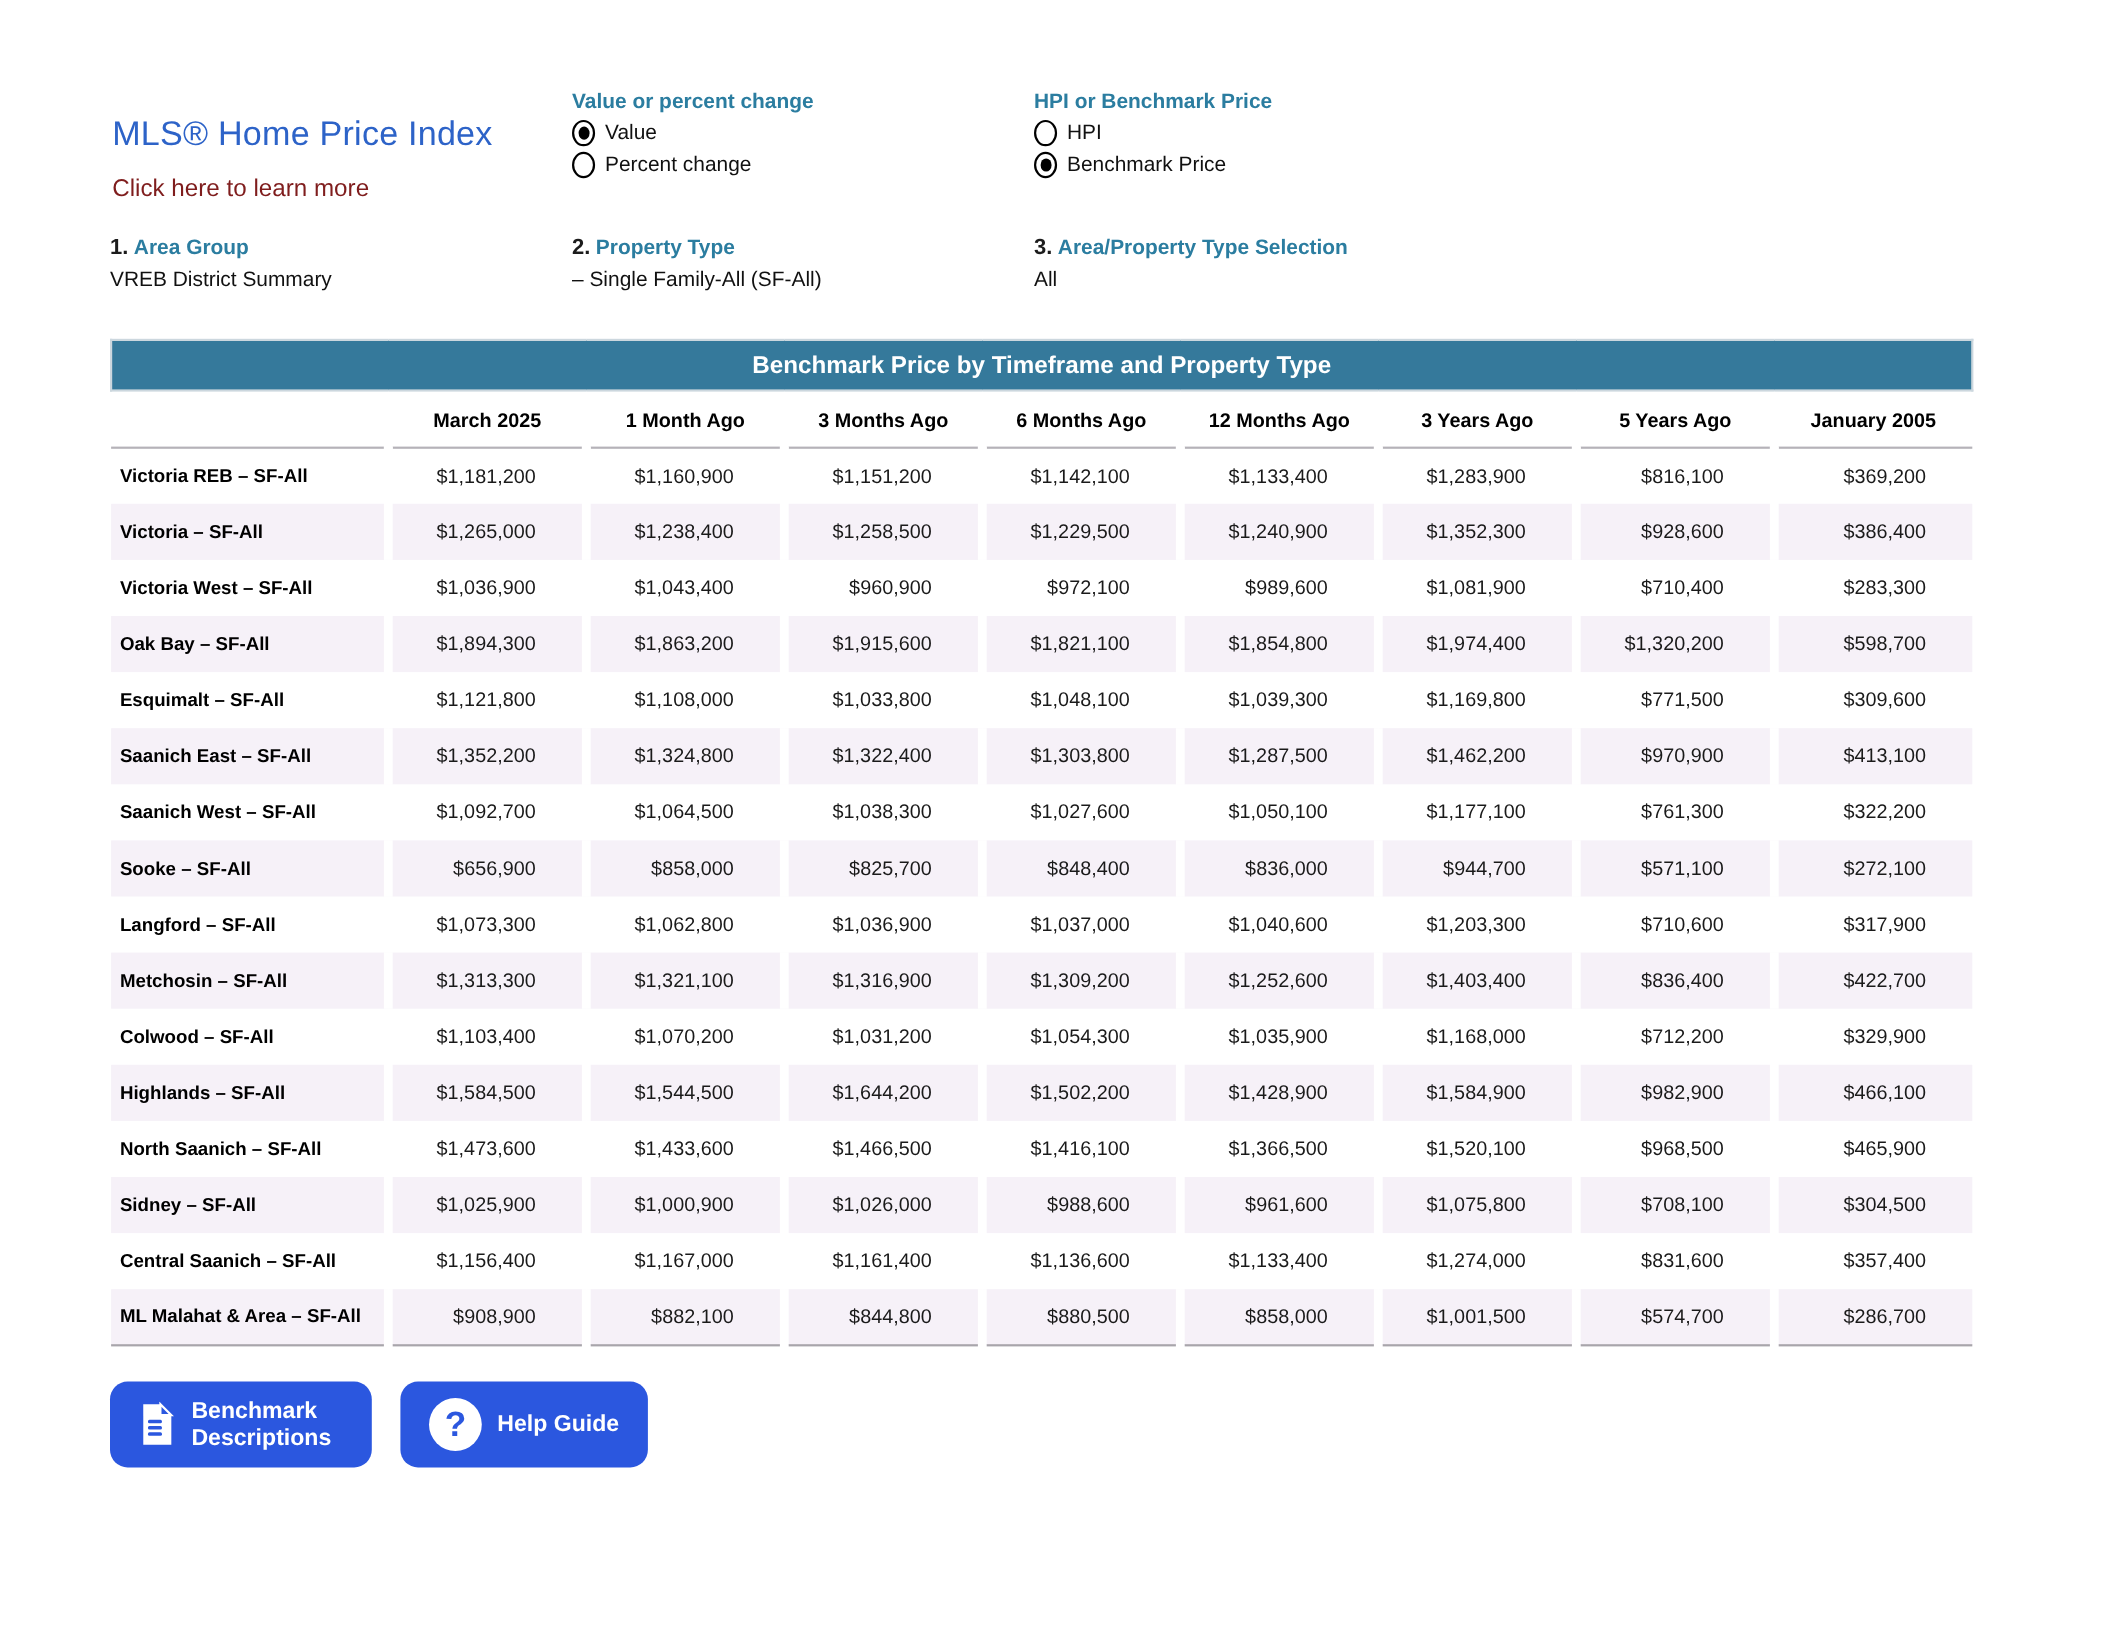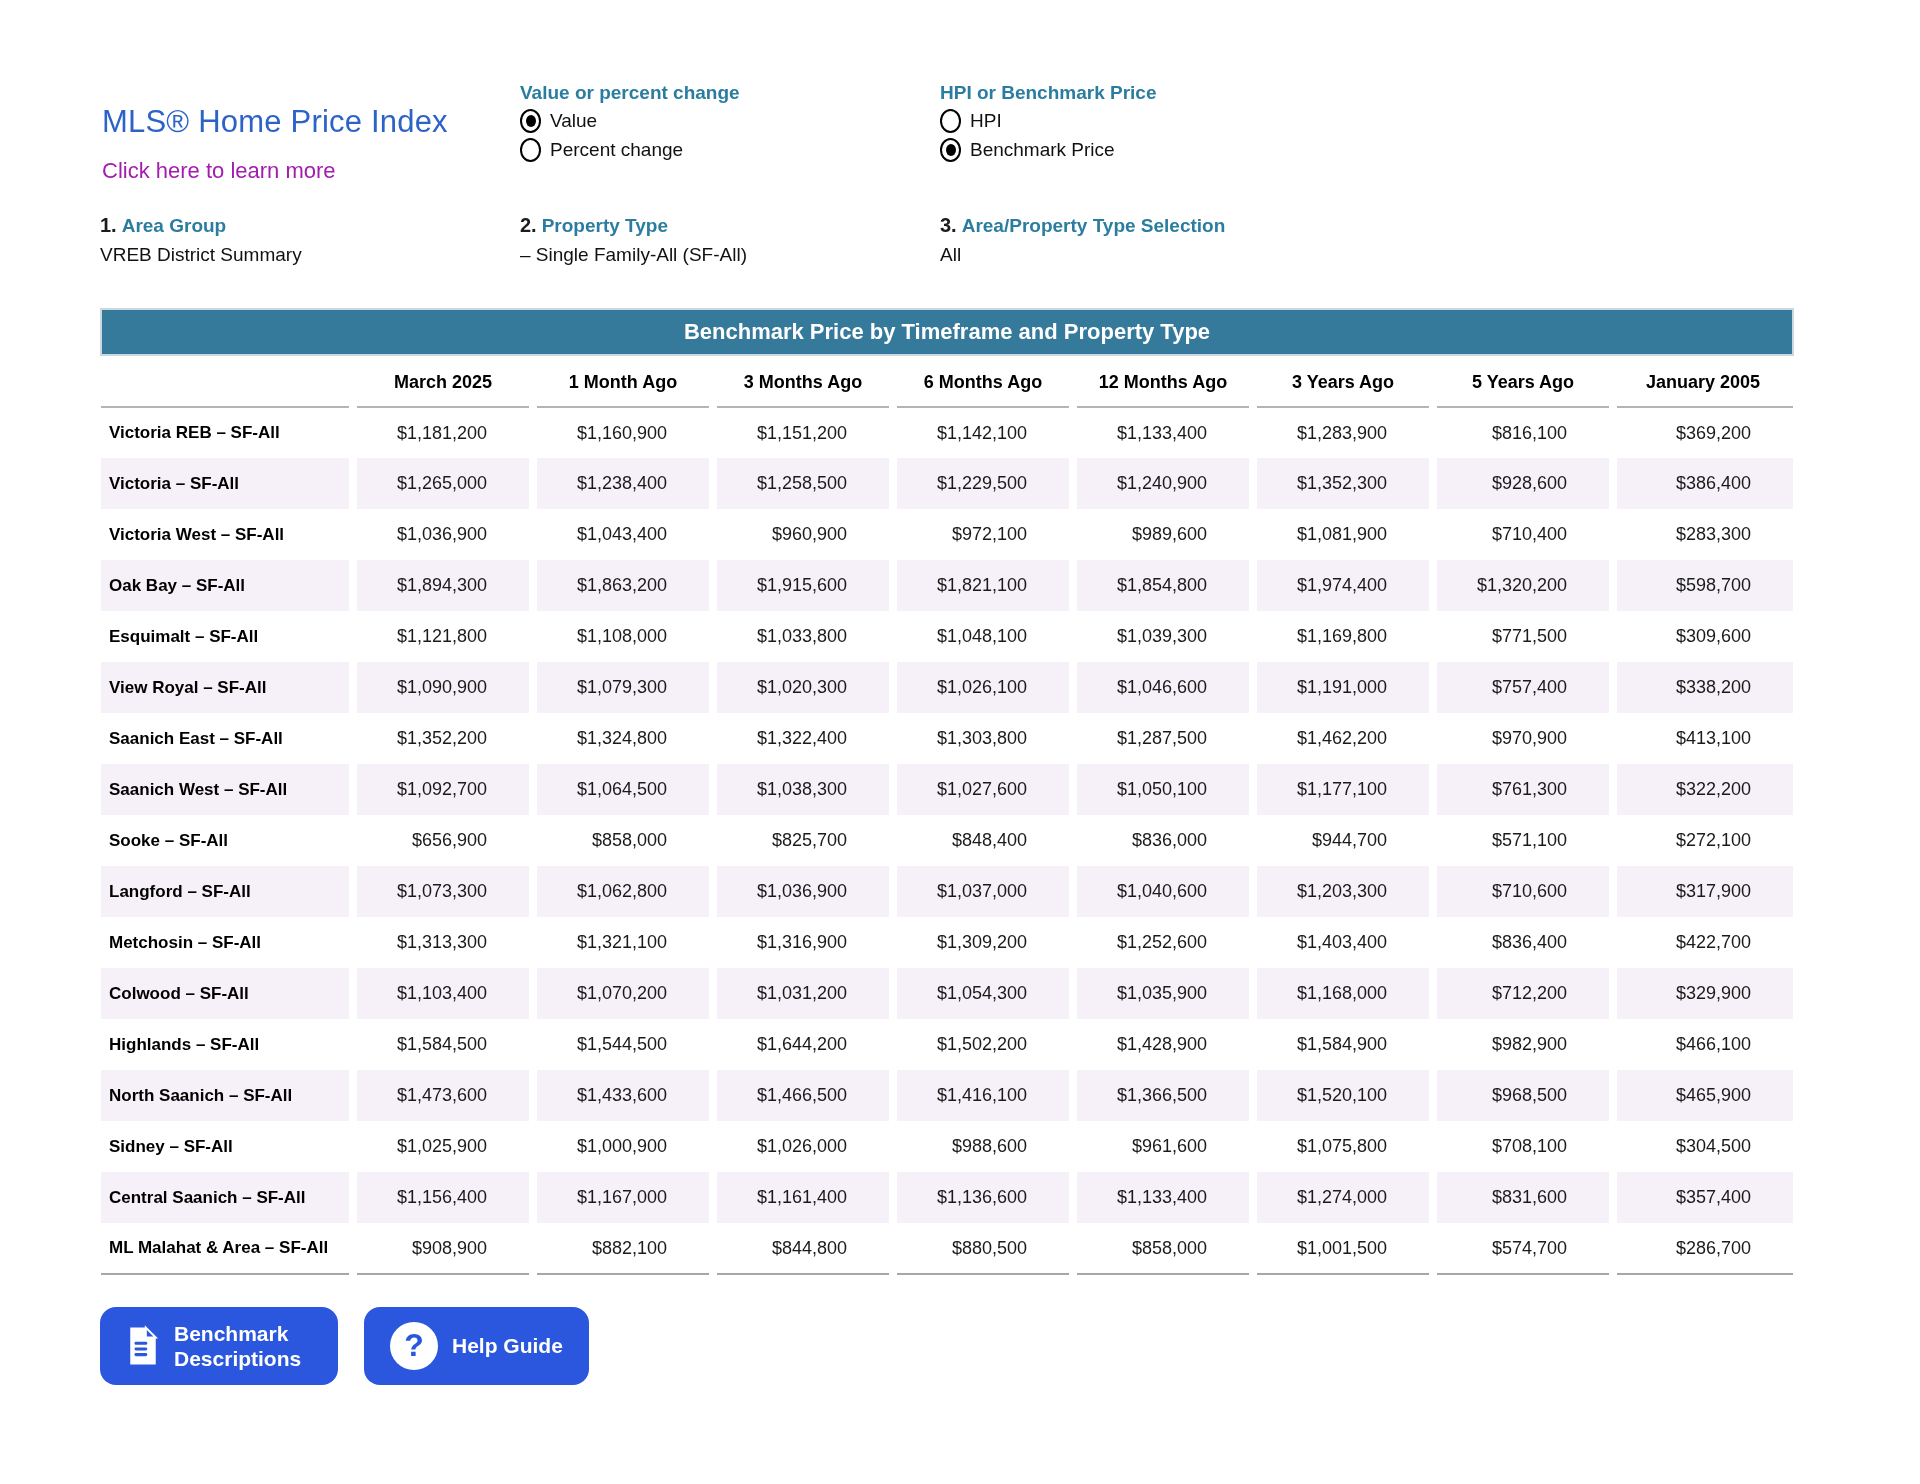--- a/index.html
+++ b/index.html
@@ -11,21 +11,21 @@
   .page { padding:76px 100px 0 100px; box-sizing:border-box; }
 
   
   .top { display:grid; grid-template-columns:420px 420px 1fr; }
   .brand h1 {
     margin:28px 0 0 2px; font-size:31px; font-weight:500;
     color:#2d63c8; letter-spacing:.2px;
   }
   .learn-more {
     display:inline-block; margin:18px 0 0 2px; font-size:22px;
-    color:#a21caf; text-decoration:none; cursor:pointer;
+    color:#7f1d1d; text-decoration:none; cursor:pointer;
   }
   .group-heading { margin-top:6px; font-size:19px; font-weight:bold; color:#2b7da0; }
   .radio-row {
     display:flex; align-items:center; gap:9px; margin-top:5px;
     font-size:19px; color:#111; cursor:pointer; width:max-content;
   }
   .radio {
     width:17px; height:20px; border:2.5px solid #000; border-radius:50%;
     display:inline-flex; align-items:center; justify-content:center;
     box-sizing:content-box; background:#fff; flex:0 0 auto;
@@ -209,31 +209,20 @@
           <td>$1,121,800</td>
           <td>$1,108,000</td>
           <td>$1,033,800</td>
           <td>$1,048,100</td>
           <td>$1,039,300</td>
           <td>$1,169,800</td>
           <td>$771,500</td>
           <td>$309,600</td>
         </tr>
         <tr>
-          <th class="row-label">View Royal – SF-All</th>
-          <td>$1,090,900</td>
-          <td>$1,079,300</td>
-          <td>$1,020,300</td>
-          <td>$1,026,100</td>
-          <td>$1,046,600</td>
-          <td>$1,191,000</td>
-          <td>$757,400</td>
-          <td>$338,200</td>
-        </tr>
-        <tr>
           <th class="row-label">Saanich East – SF-All</th>
           <td>$1,352,200</td>
           <td>$1,324,800</td>
           <td>$1,322,400</td>
           <td>$1,303,800</td>
           <td>$1,287,500</td>
           <td>$1,462,200</td>
           <td>$970,900</td>
           <td>$413,100</td>
         </tr>

